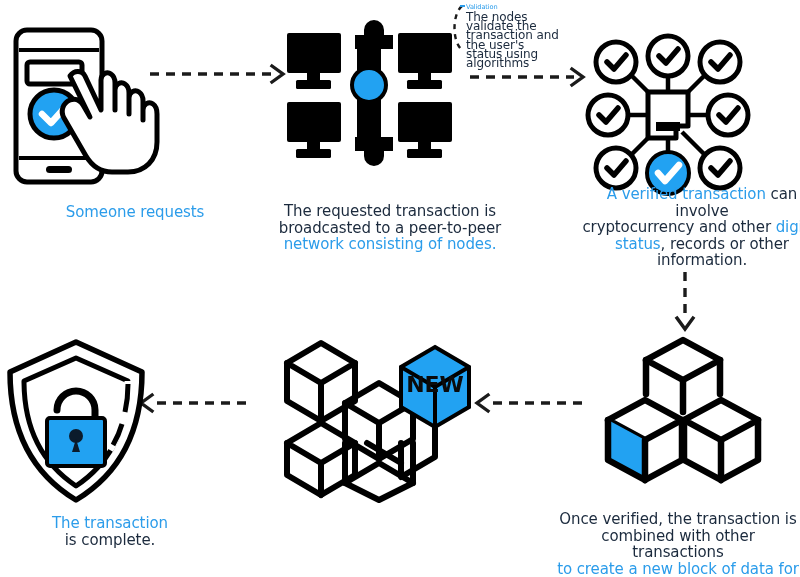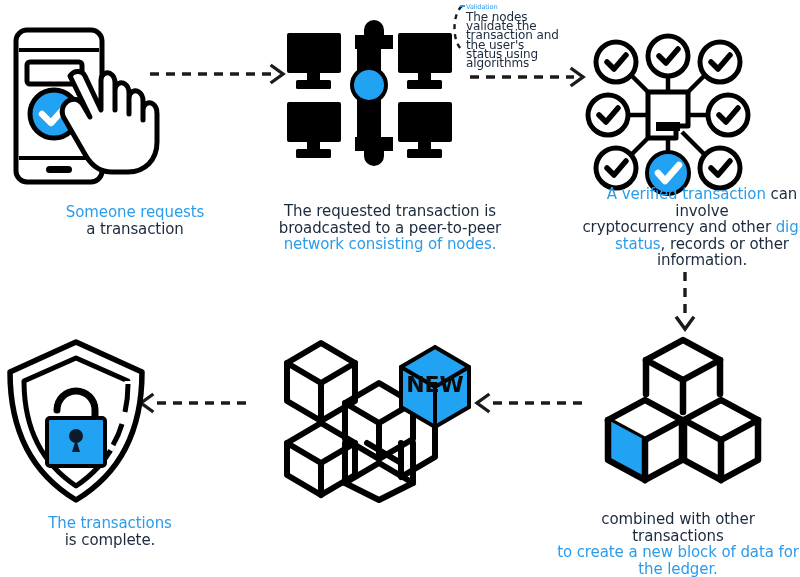--- a/index.html
+++ b/index.html
@@ -264,35 +264,35 @@
       <path d="M53 74 a19 19 0 0 1 38 0 v12" fill="none" stroke="#000" stroke-width="7" stroke-linecap="round"></path>
 
       <rect x="43" y="82" width="58" height="48" rx="3" fill="#22a2f2" stroke="#000" stroke-width="4"></rect>
       <circle cx="72" cy="100" r="7" fill="#0b1b2b"></circle>
       <path d="M72 103 L68 116 h8 z" fill="#0b1b2b"></path>
     </svg>
   </div>
 
   <div class="caption" id="cap1">
       <div><span class="b">Someone requests</span></div>
-      <div><span class="d">a transaction</span></div>
     </div>
   <div class="caption" id="cap2">
       <div><span class="d">The requested transaction is</span></div>
       <div><span class="d">broadcasted to a peer-to-peer</span></div>
       <div><span class="b">network consisting of nodes.</span></div>
     </div>
   <div class="caption" id="cap3">
       <div><span class="b">A verified transaction</span><span class="d"> can involve</span></div>
       <div><span class="d">cryptocurrency and other </span><span class="b">digital</span></div>
       <div><span class="b">status</span><span class="d">, records or other information.</span></div>
     </div>
   <div class="caption" id="cap4">
+      <div><span class="d">Once verified, the transaction is</span></div>
       <div><span class="d">combined with other transactions</span></div>
       <div><span class="b">to create a new block of data for</span></div>
       <div><span class="b">the ledger.</span></div>
     </div>
   <div class="caption" id="cap6">
-      <div><span class="b">The transactions</span></div>
+      <div><span class="b">The transaction</span></div>
       <div><span class="d">is complete.</span></div>
     </div>
 
 </div>
 
 </body></html>

